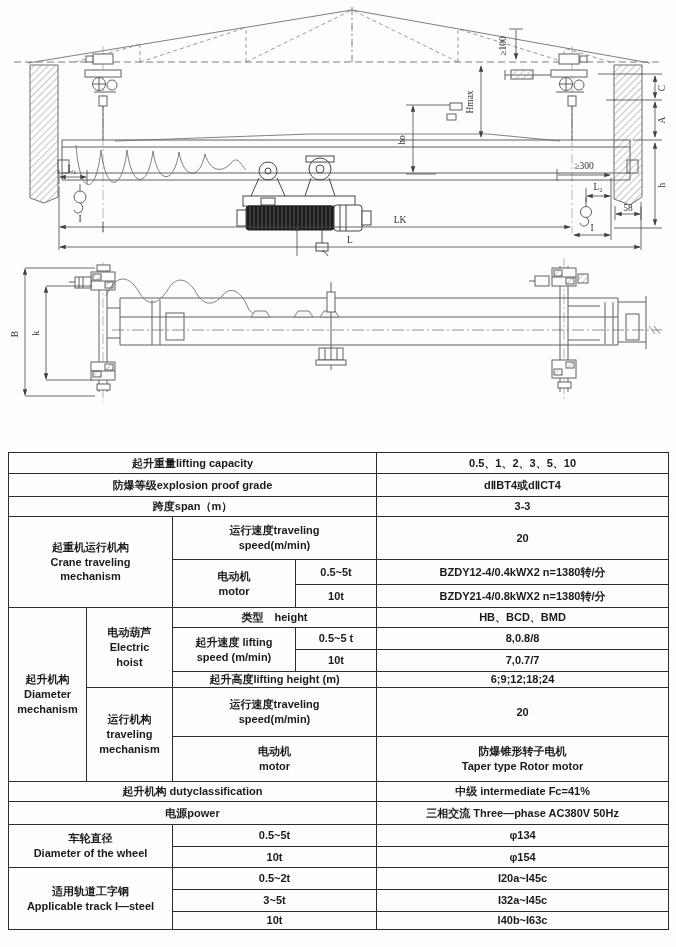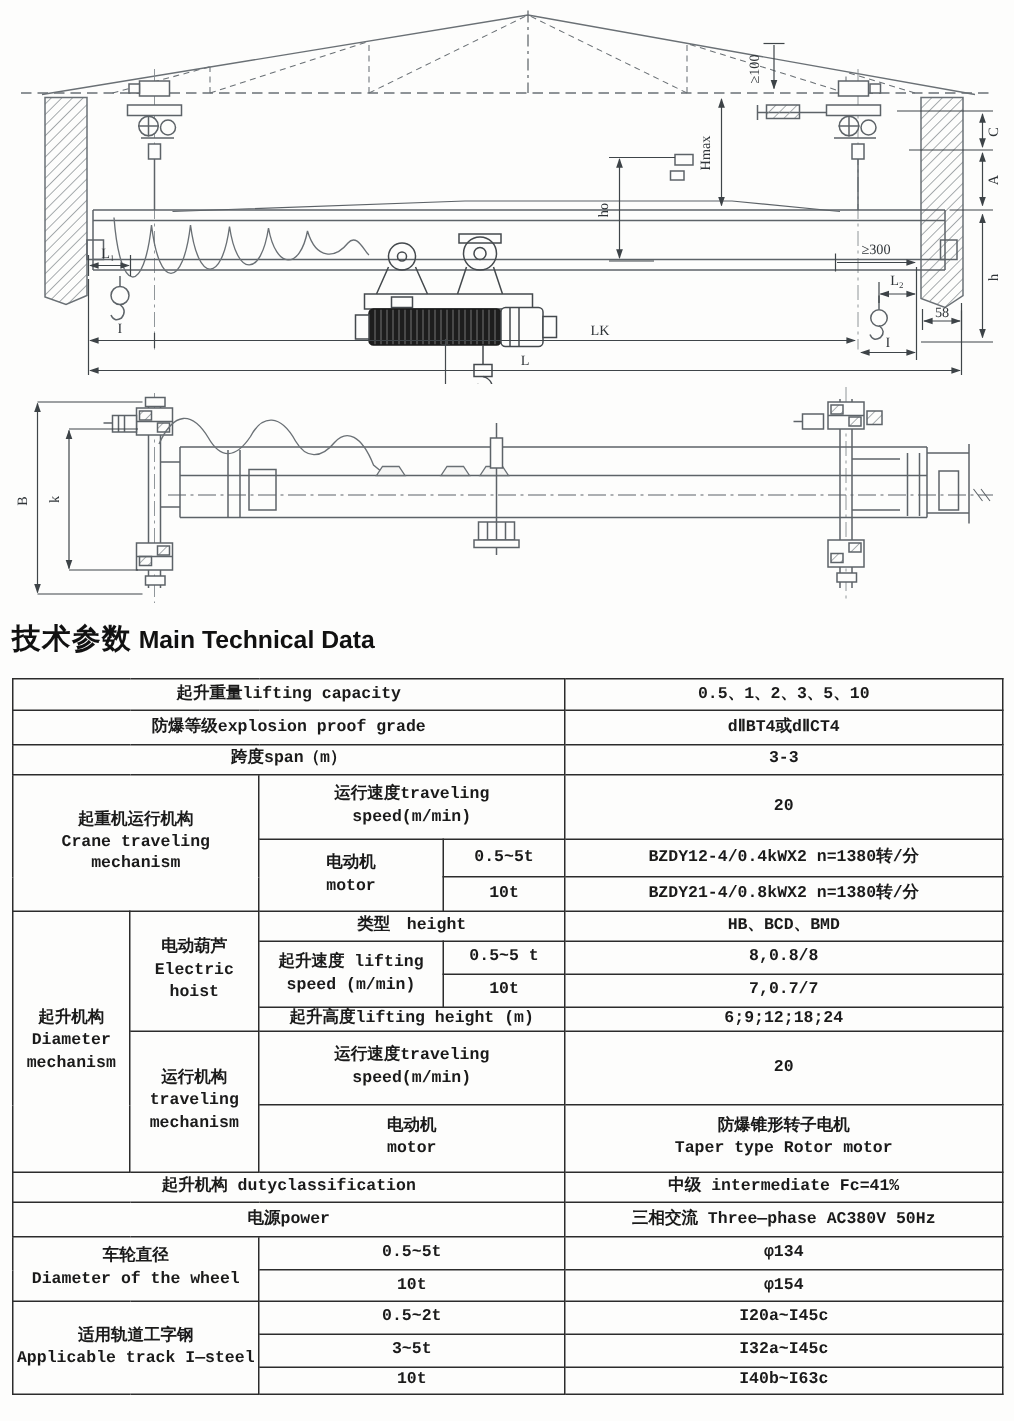--- a/index.html
+++ b/index.html
@@ -6,21 +6,21 @@
   .page{position:relative;width:676px;height:947px;background:#fdfdfc;overflow:hidden;
         font-family:"Liberation Sans","DejaVu Sans",sans-serif;}
   svg.front{position:absolute;top:0;left:0;}
   svg.plan{position:absolute;top:256px;left:0;}
   .title{position:absolute;top:413px;left:8px;white-space:nowrap;color:#111;}
   .title .zh{font-size:19px;font-weight:bold;letter-spacing:1px;}
   .title .en{font-size:16.5px;font-weight:600;}
   table.spec{position:absolute;top:452px;left:8px;width:660px;border-collapse:collapse;
              table-layout:fixed;background:#fdfdfc;}
   table.spec td{border:1.2px solid #2c2c2c;text-align:center;vertical-align:middle;
-      font-family:Liberation Mono, monospace;font-weight:bold;
+      font-family:Liberation Sans, sans-serif;font-weight:bold;
       font-size:11px;color:#1a1a1a;white-space:pre-line;line-height:1.35;padding:0 2px;}
   td.vcell{font-size:11px;margin-left:40px;}
   .dimtext{font-family:"Liberation Serif","DejaVu Serif",serif;}
 </style>
 </head>
 <body>
 
 <div class="page">
 
 <svg class="front" width="676" height="256" viewBox="0 0 676 256">
@@ -222,24 +222,20 @@
     <path d="M25,12 H95 M25,140 H95"></path>
     <path d="M46,31 V123" marker-start="url(#arr)" marker-end="url(#arr)"></path>
     <path d="M46,30 H92 M46,124 H92"></path>
   </g>
   <g class="dimtext" fill="#2f3438" font-size="9.5" text-anchor="middle">
     <text x="18" y="78" transform="rotate(-90 18 78)">B</text>
     <text x="39" y="77" transform="rotate(-90 39 77)">k</text>
   </g>
 </svg>
 
-<div class="title">
-  <span class="zh">技术参数</span>
-  <span class="en">Main Technical Data</span>
-</div>
 
 <table class="spec">
   <colgroup>
         <col style="width:78px">
         <col style="width:86px">
         <col style="width:123px">
         <col style="width:81px">
         <col style="width:292px">
       </colgroup>
   <tbody>

